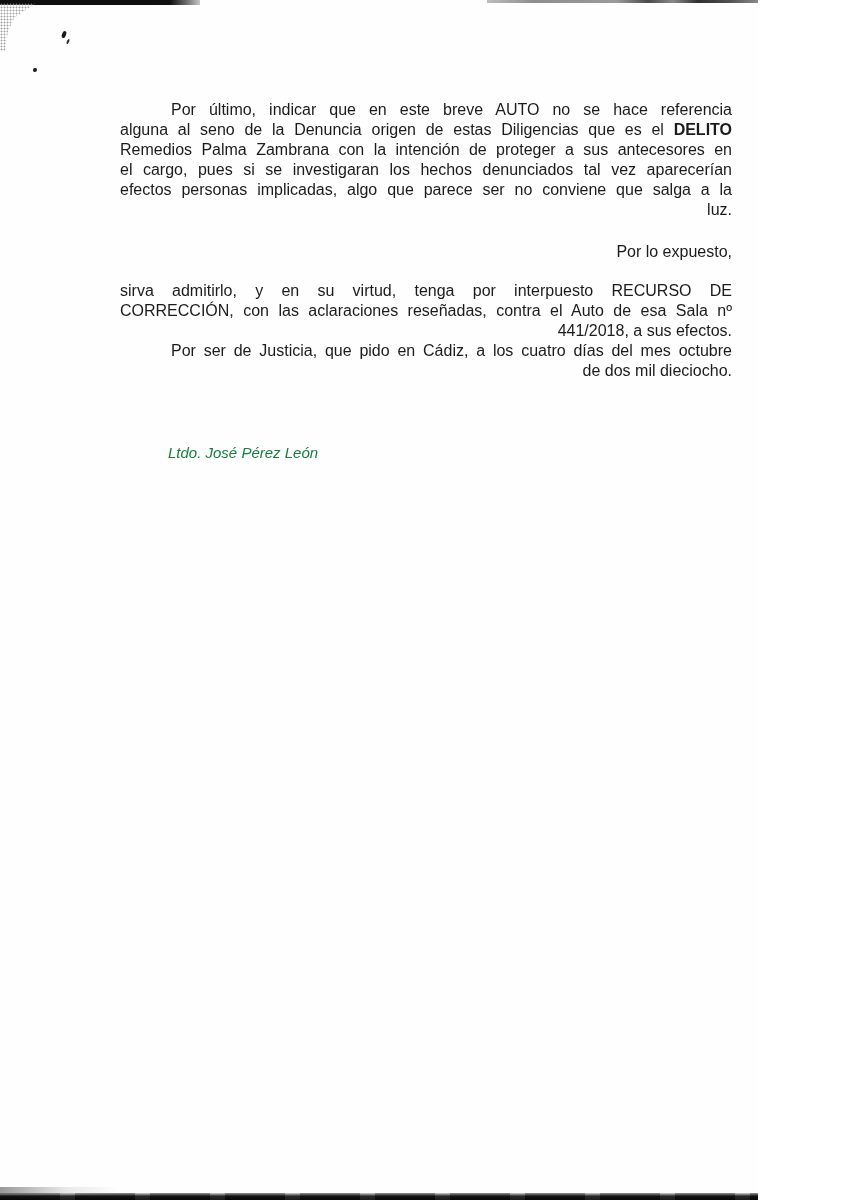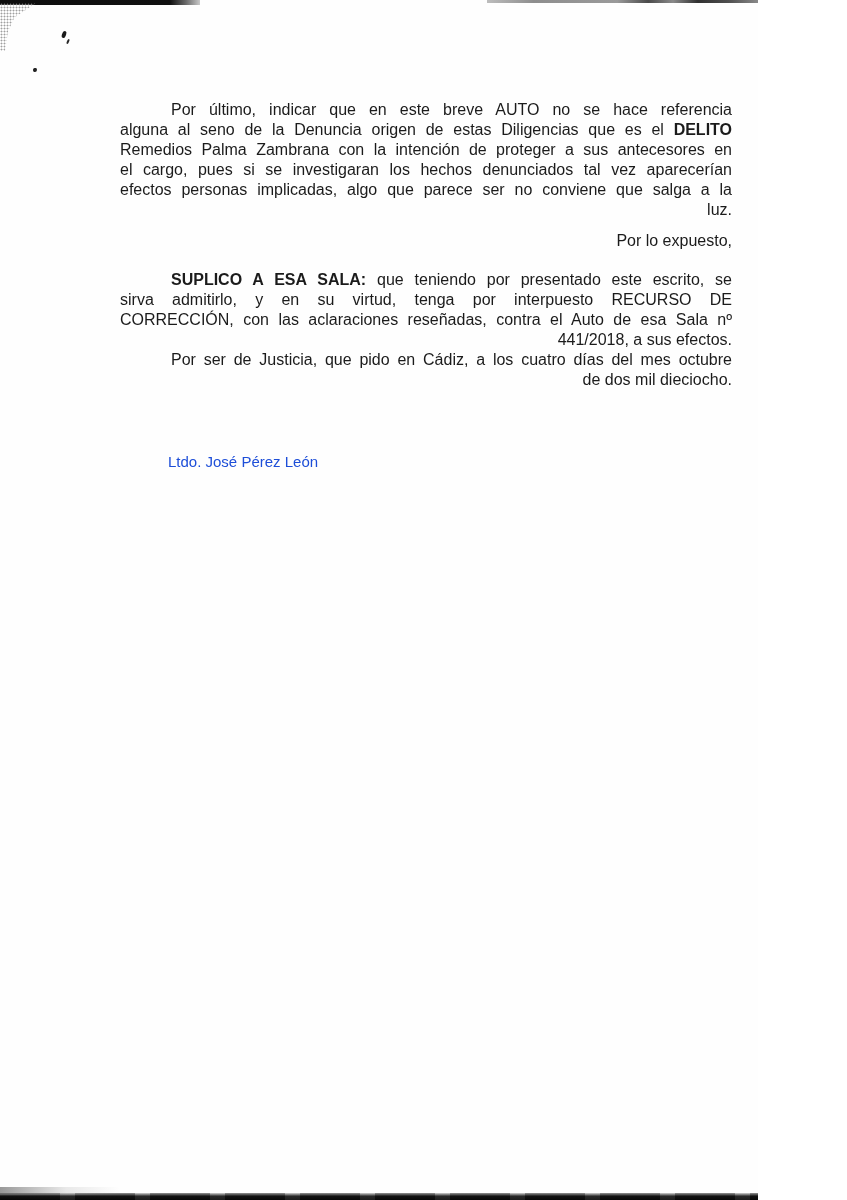--- a/index.html
+++ b/index.html
@@ -20,28 +20,29 @@
     width: 612px;
     font-size: 16px;
     line-height: 20px;
     color: #1b1b1b;
     -webkit-font-smoothing: antialiased;
   }
   .ln { text-align: justify; text-align-last: justify; white-space: normal; }
   .ln.last { text-align: right; text-align-last: auto; }
   .indent { padding-left: 51px; }
   .ln b { font-weight: bold; }
-  .sp17 { margin-top: 11px; }
+  .sp17 { margin-top: 22px; }
   .sp19 { margin-top: 19px; }
   section { margin: 0; padding: 0; }
   .signature {
     margin-top: 62px;
     padding-left: 48px;
+    font-style: italic;
     font-size: 15px;
-    color: #1d4ed8;
+    color: #15803d;
   }
 
   
   .art { position: absolute; pointer-events: none; }
   .art-top-bar-left {
     left: 0; top: 0; width: 200px; height: 5px;
     background: linear-gradient(90deg, #0e0e0e 0%, #101010 85%, #6a6a6a 93%, #c9c9c9 100%);
   }
   .art-top-bar-right {
     left: 487px; top: 0; width: 310px; height: 3px;
@@ -118,21 +119,20 @@
       <div class="ln"><span>el cargo, pues si se investigaran los hechos denunciados tal vez aparecerían</span></div>
       <div class="ln"><span>efectos personas implicadas, algo que parece ser no conviene que salga a la</span></div>
       <div class="ln last"><span>luz.</span></div>
     </section>
 
     <section class="sp17">
       <div class="ln last indent"><span>Por lo expuesto,</span></div>
     </section>
 
     <section class="sp19">
-      <div class="ln indent"><b>SUPLICO A ESA SALA:</b><span> que teniendo por presentado este escrito, se</span></div>
       <div class="ln"><span>sirva admitirlo, y en su virtud, tenga por interpuesto RECURSO DE</span></div>
       <div class="ln"><span>CORRECCIÓN, con las aclaraciones reseñadas, contra el Auto de esa Sala nº</span></div>
       <div class="ln last"><span>441/2018, a sus efectos.</span></div>
     </section>
 
     <section>
       <div class="ln indent"><span>Por ser de Justicia, que pido en Cádiz, a los cuatro días del mes octubre</span></div>
       <div class="ln last"><span>de dos mil dieciocho.</span></div>
     </section>
 

